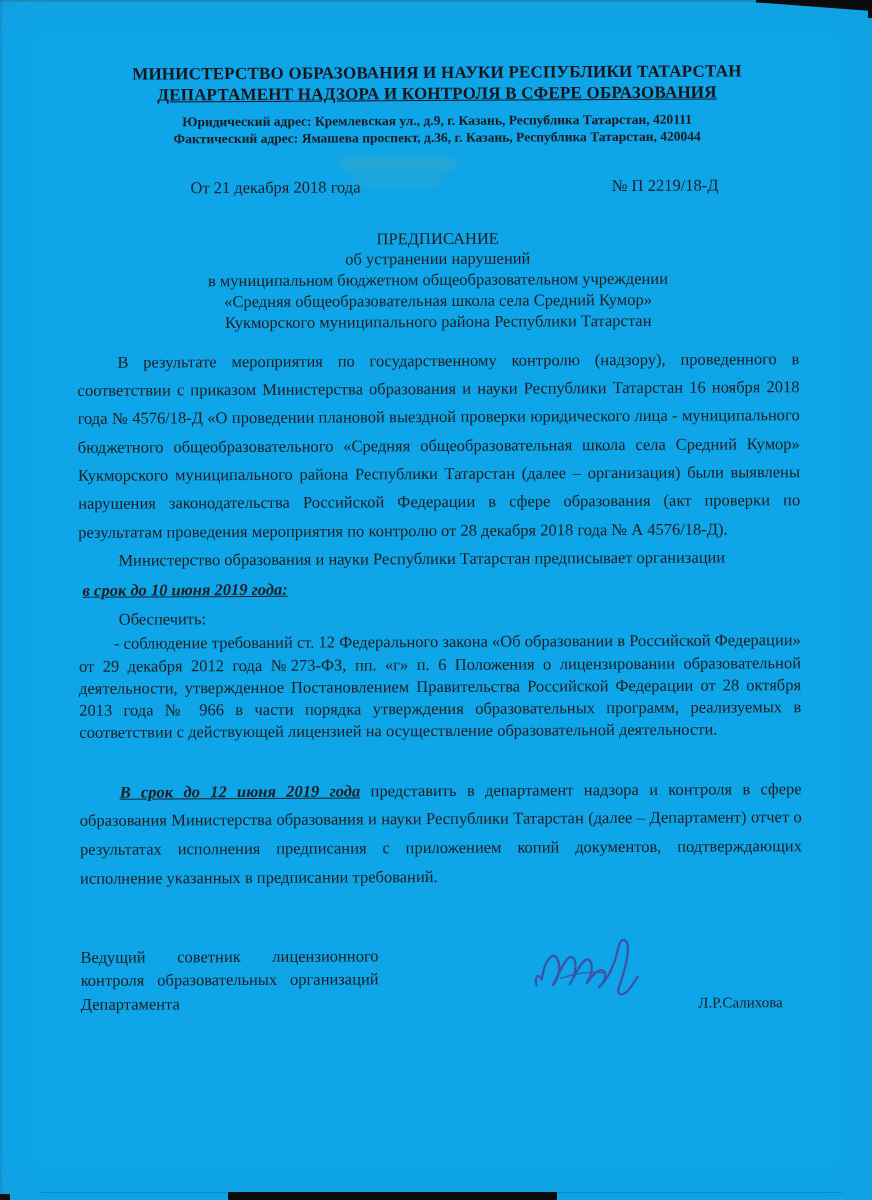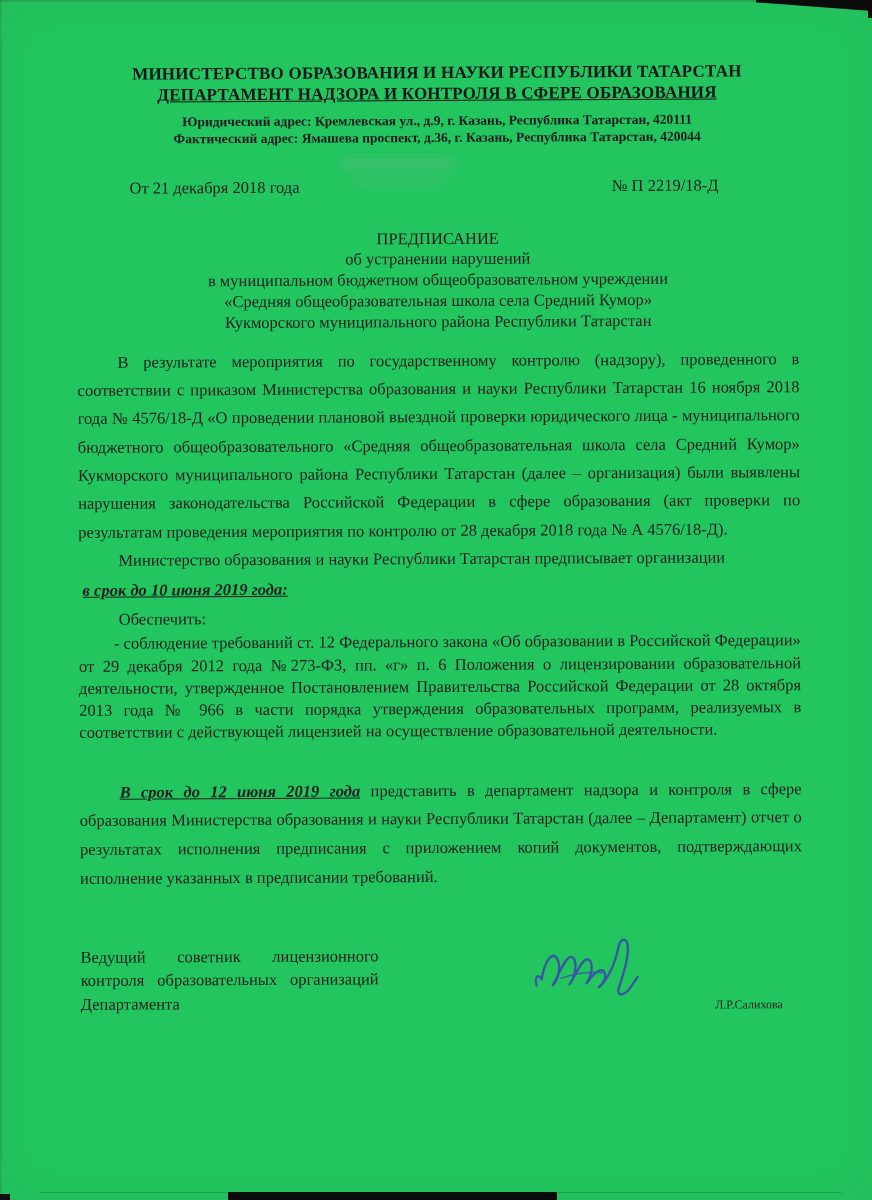--- a/index.html
+++ b/index.html
@@ -5,21 +5,21 @@
   html, body {
     margin: 0;
     padding: 0;
     background: #e8e8e6;
   }
   .page {
     position: relative;
     width: 872px;
     height: 1200px;
     margin: 0 auto;
-    background: #22c55e;
+    background: #0ea5e9;
     overflow: hidden;
     font-family: "Liberation Serif", "DejaVu Serif", serif;
     color: #1e1e20;
     box-shadow: inset 0 0 50px rgba(90,90,75,0.07);
   }
   .content {
     position: absolute;
     top: 0; left: 0; right: 0; bottom: 0;
     padding: 62px 72px 0 78px;
     transform: rotate(-0.3deg);
@@ -44,21 +44,21 @@
   }
   .addr.first { margin-top: 8px; }
   
   .meta-row {
     margin-top: 30px;
     display: flex;
     justify-content: space-between;
     align-items: baseline;
     font-size: 16.5px;
   }
-  .meta-date { margin-left: 53px; }
+  .meta-date { margin-left: 114px; }
   .meta-number { margin-right: 80px; }
   
   .doc-title {
     margin-top: 32px;
     text-align: center;
     font-size: 16.5px;
     line-height: 1.26;
   }
   
   .body-par {
@@ -122,21 +122,21 @@
   .sig-scribble {
     position: absolute;
     left: 450px;
     top: -14px;
     width: 126px;
     height: 74px;
   }
   .sig-name {
     margin-left: auto;
     padding-right: 20px;
-    font-size: 12px;
+    font-size: 15px;
     line-height: 1.4;
     align-self: flex-end;
   }
   
   .edge-top-right {
     position: absolute;
     top: 0; right: 0;
     width: 116px; height: 11px;
     background: #0b0b0b;
     clip-path: polygon(0 0, 100% 0, 100% 100%, 0 22%);

